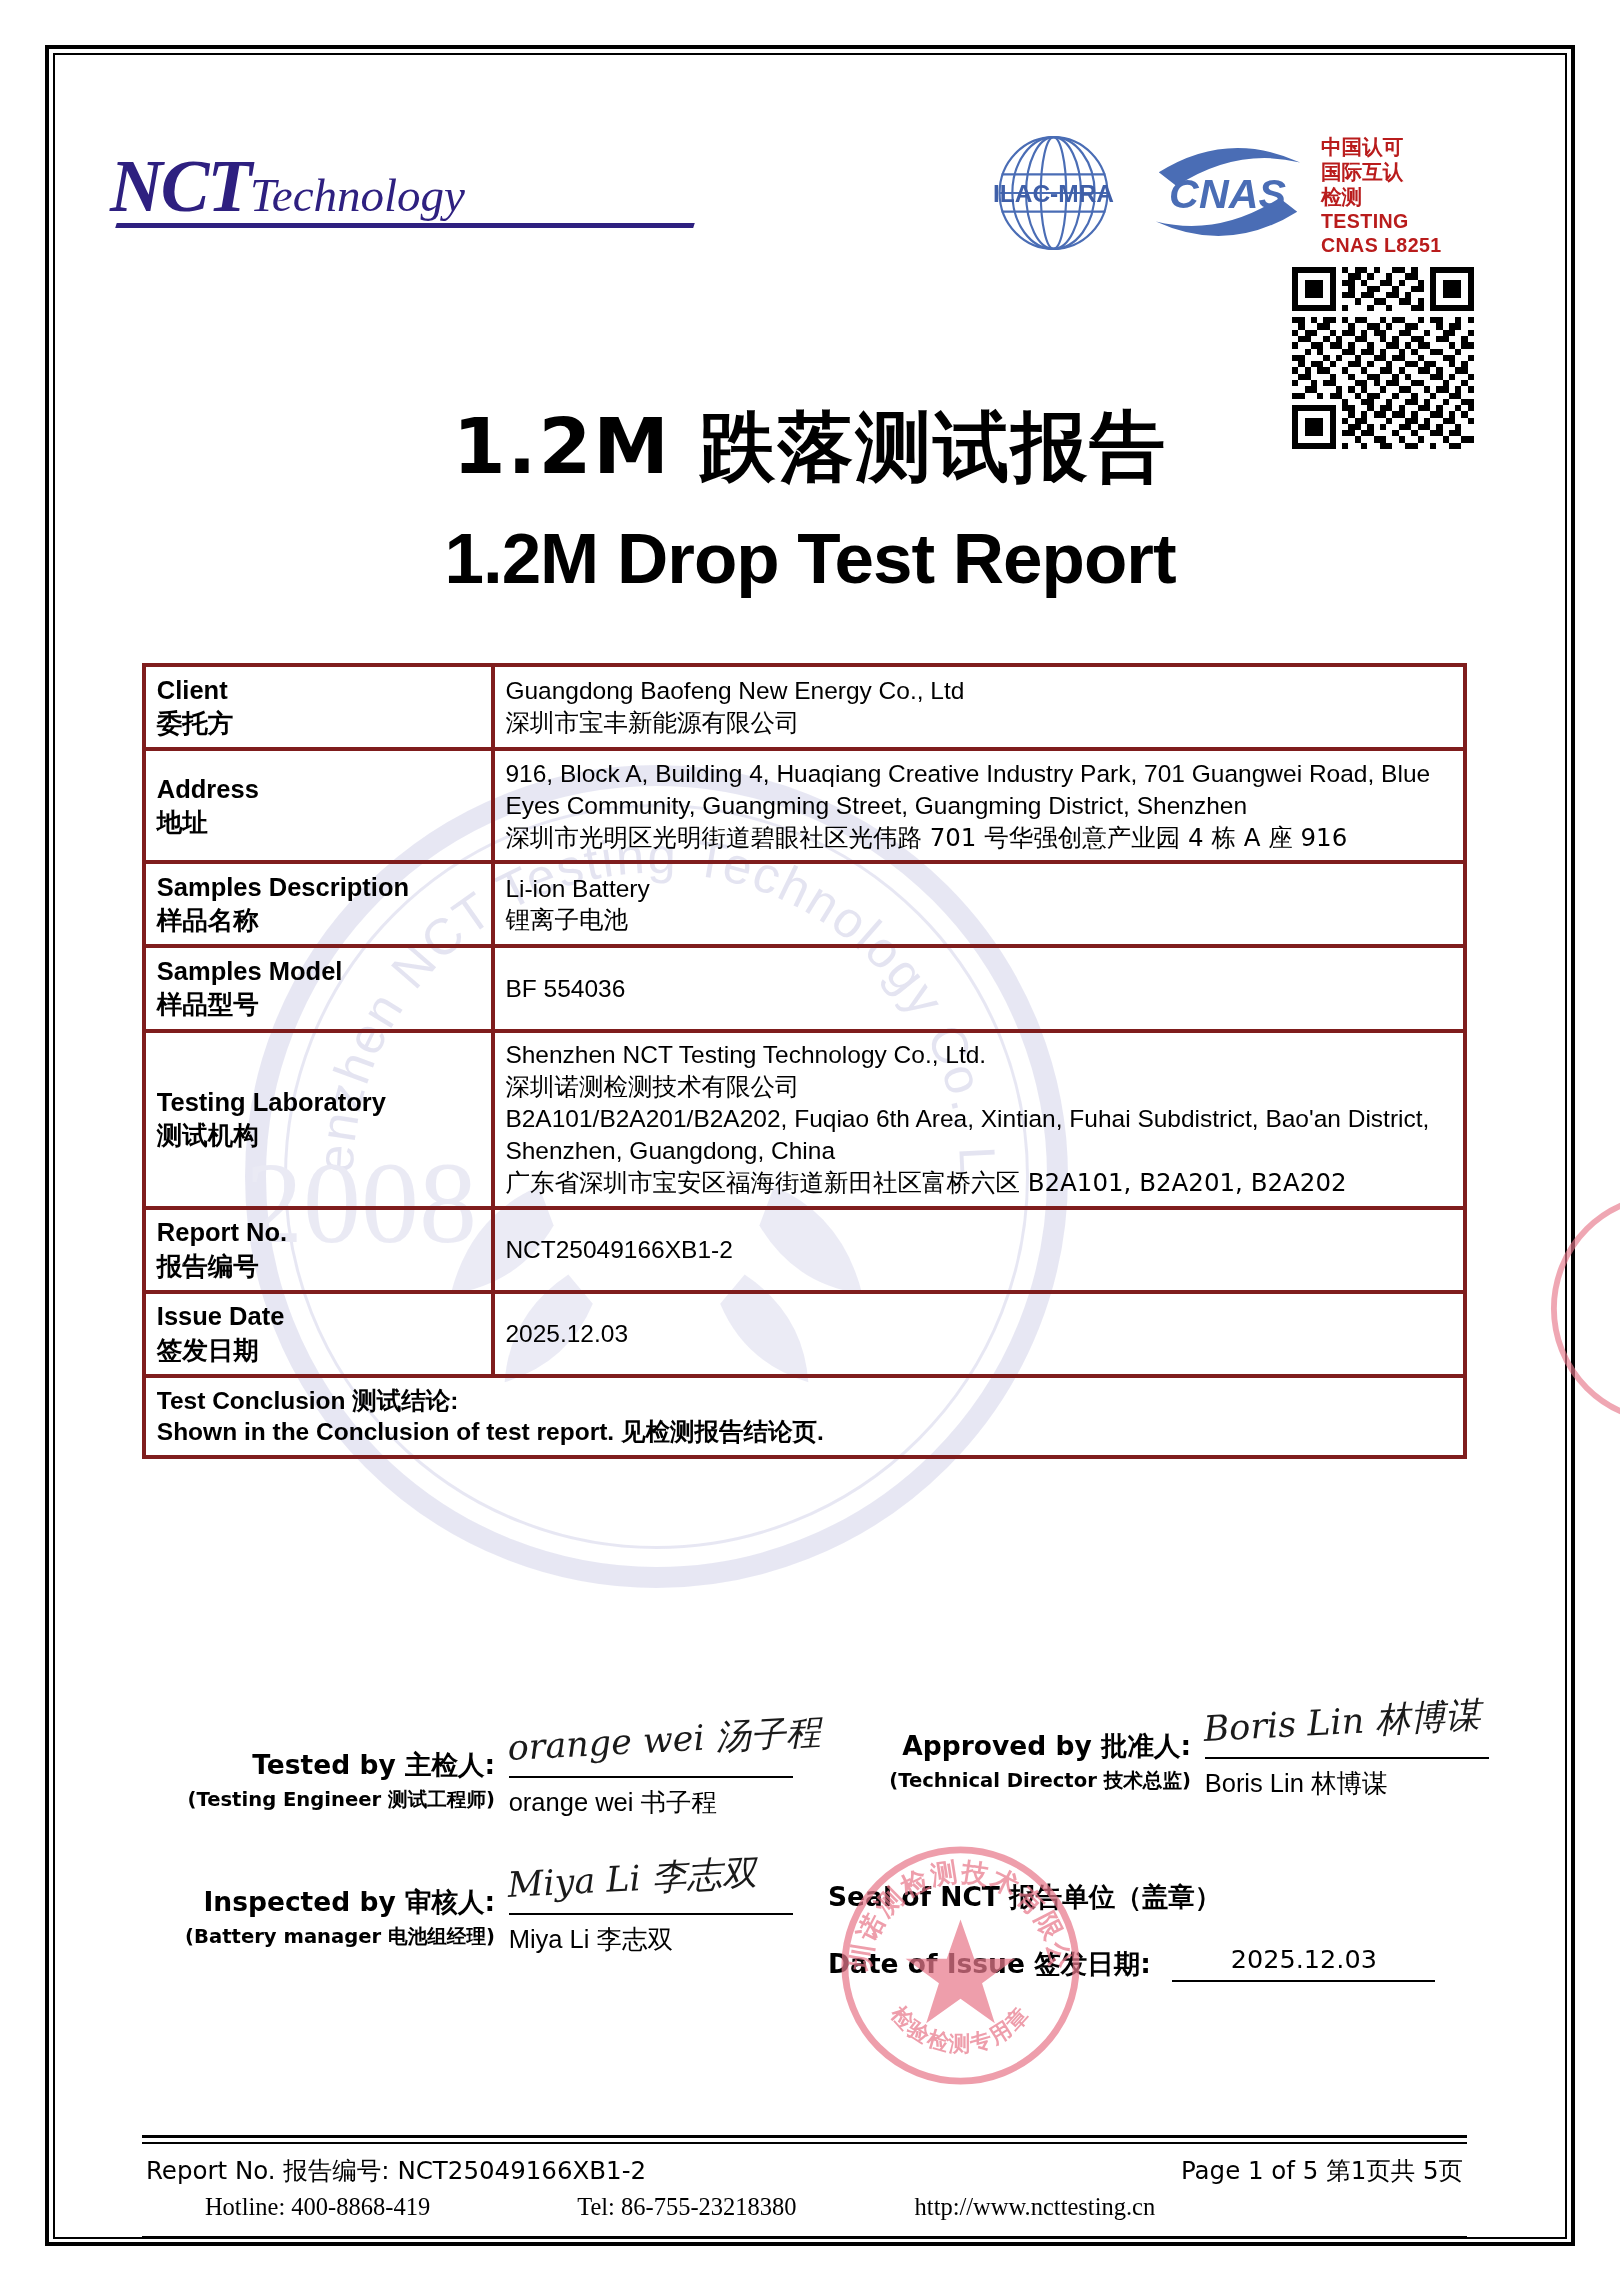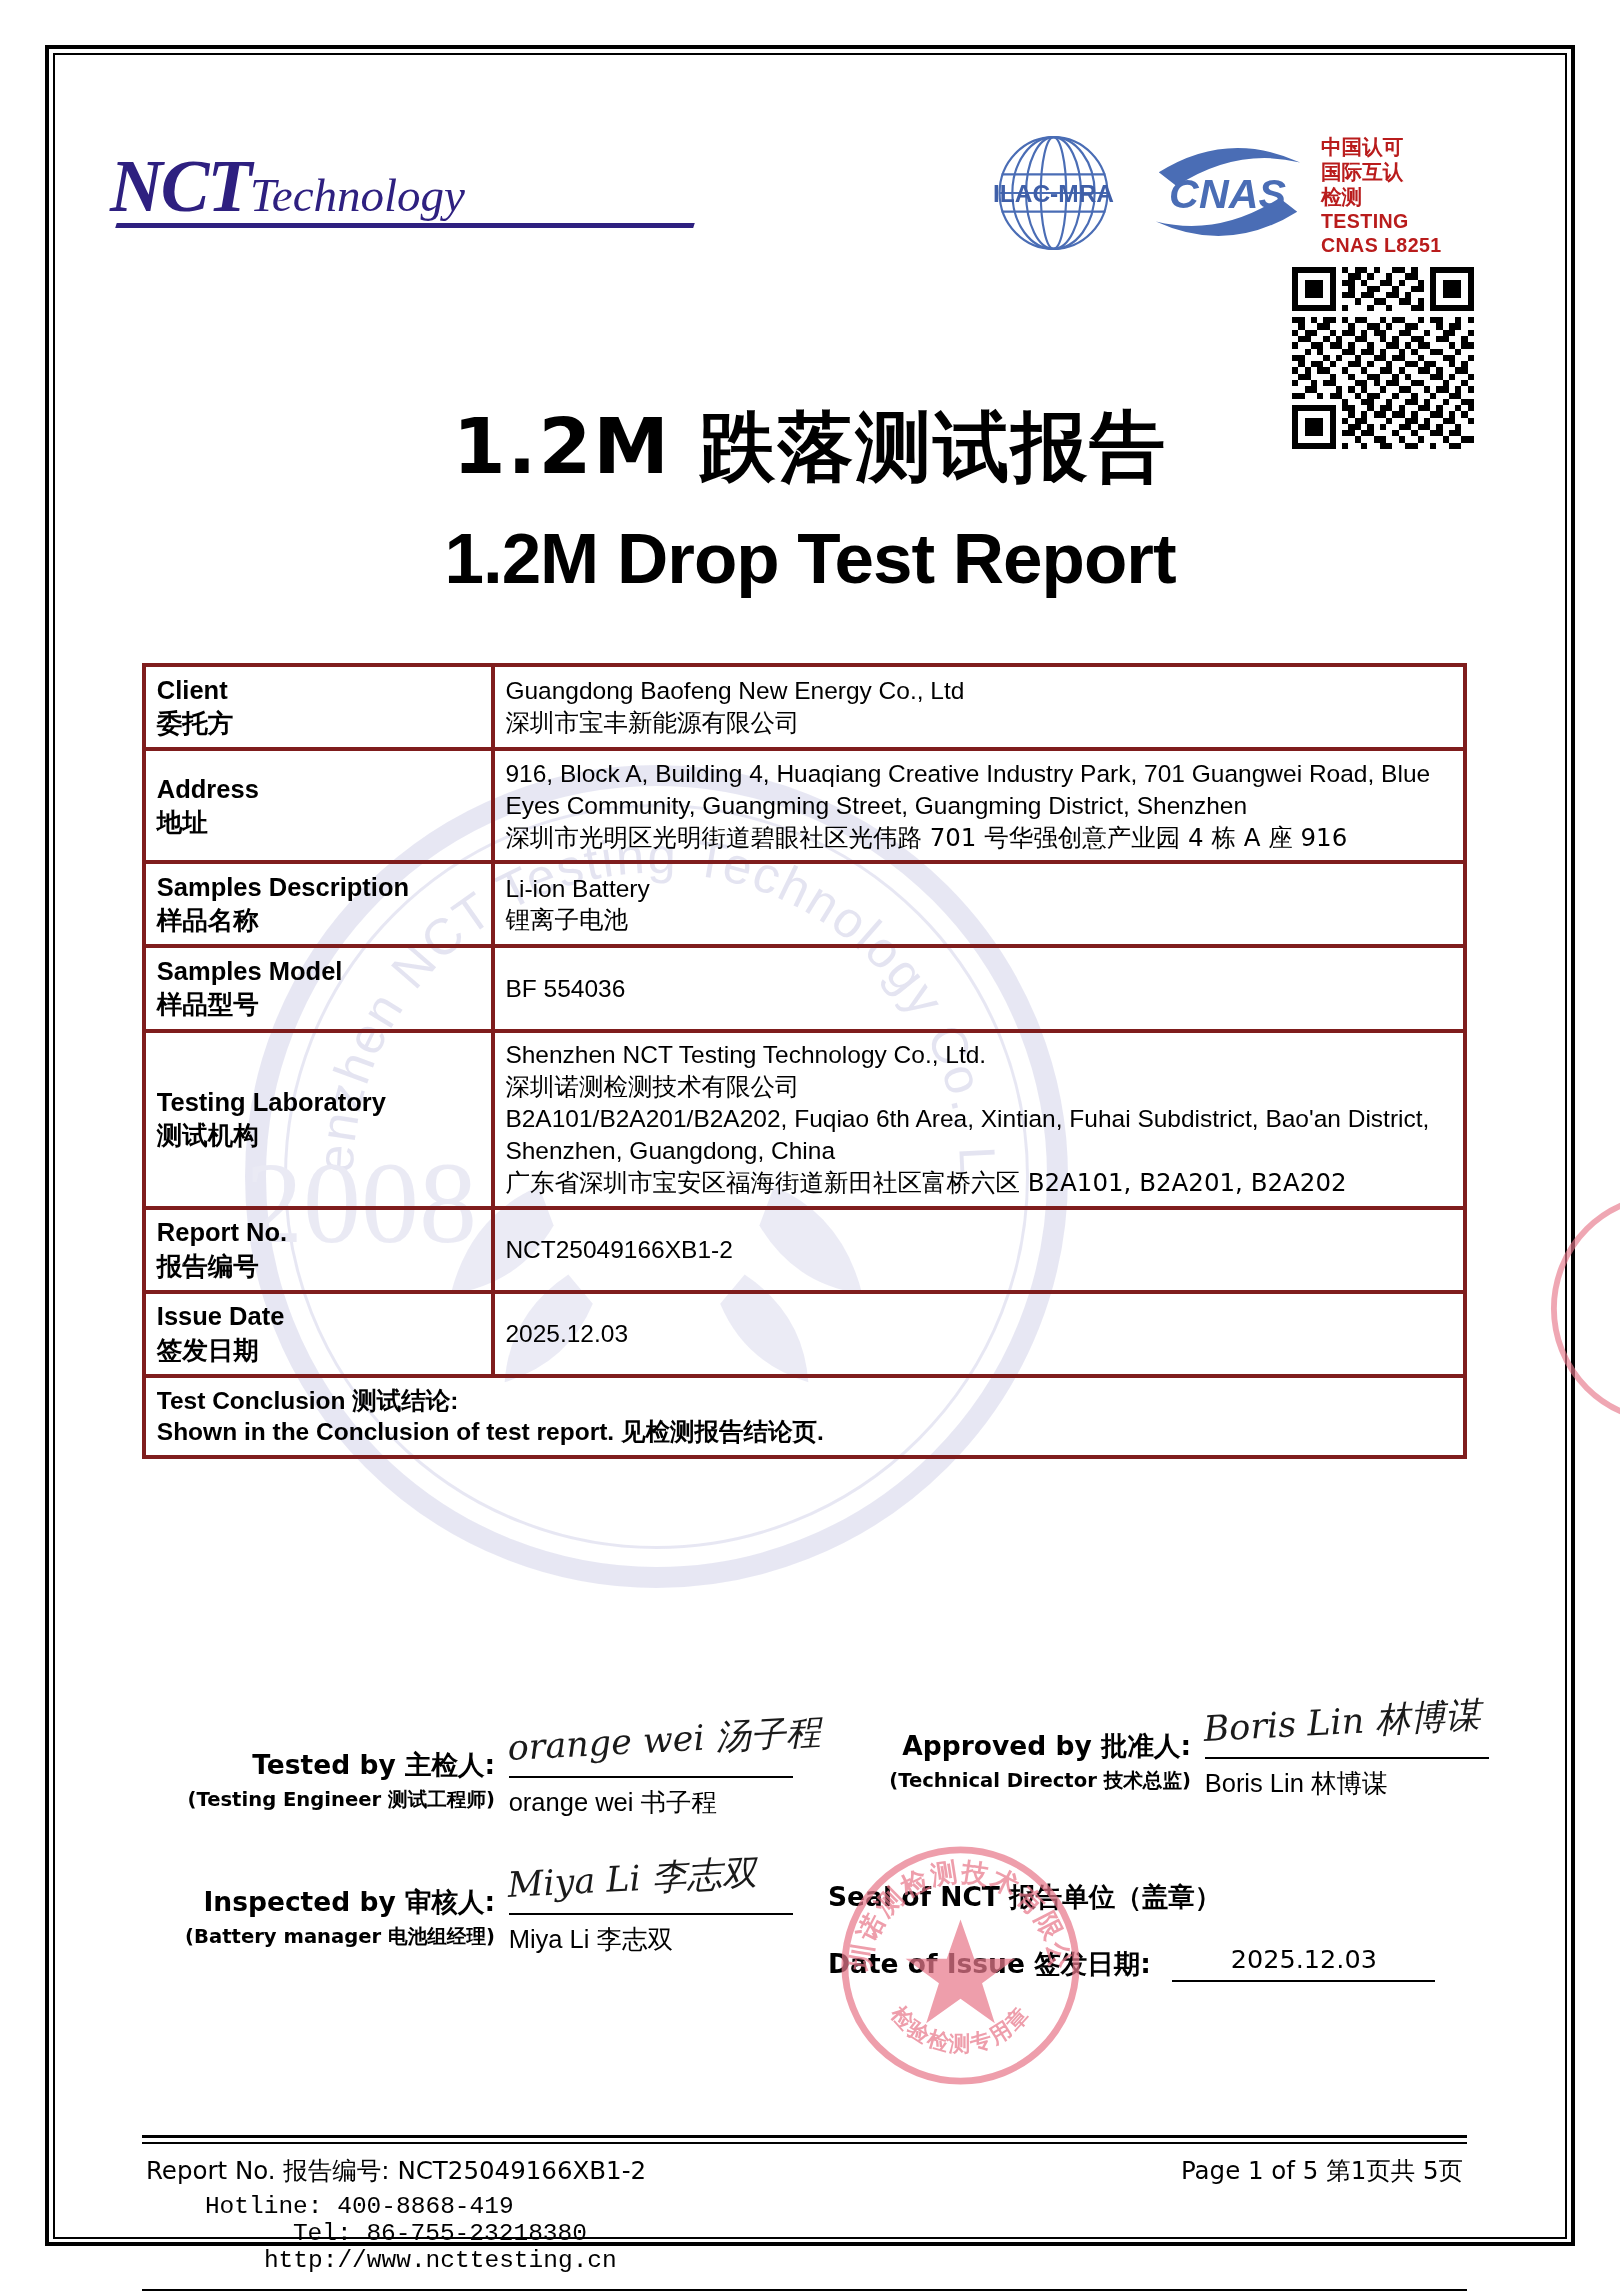--- a/index.html
+++ b/index.html
@@ -304,22 +304,21 @@
     display: flex;
     justify-content: space-between;
     font-size: 24.5px;
     padding: 9.8px 3.9px 2px 3.9px;
     font-family: "DejaVu Sans", sans-serif;
   }
   .footer-line2 {
     display: flex;
     font-size: 24.5px;
     padding: 3.9px 3.9px 9.8px 3.9px;
-    font-family: Liberation Mono, monospace;
-    flex-direction: column;
+    font-family: Liberation Serif, serif;
   }
   .fl2-a { margin-left: 59px; }
   .fl2-b { margin-left: 147px; }
   .fl2-c { margin-left: 118px; }
 </style>
 </head>
 <body>
 
 <div class="page">
 

